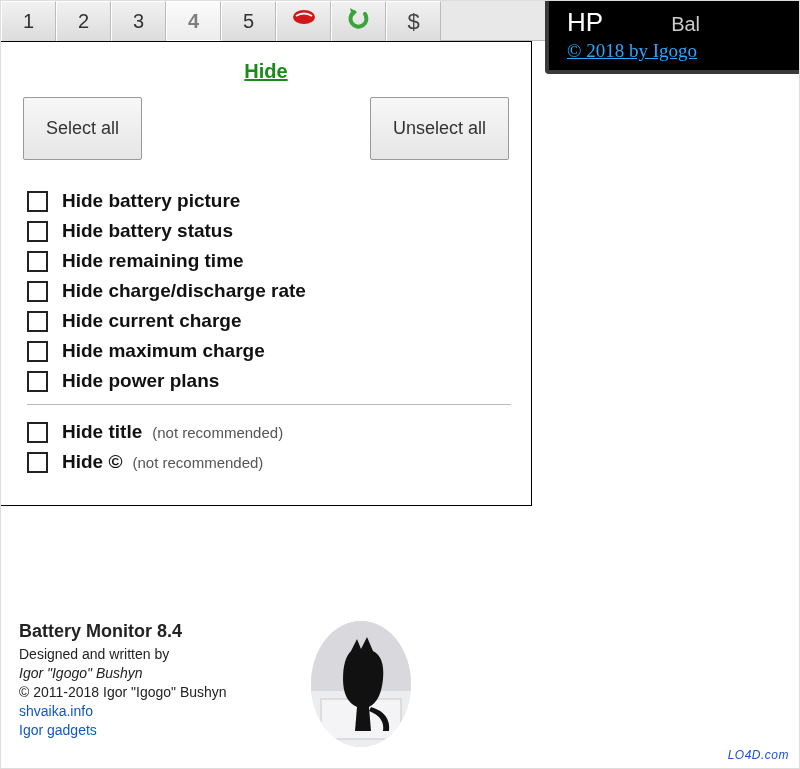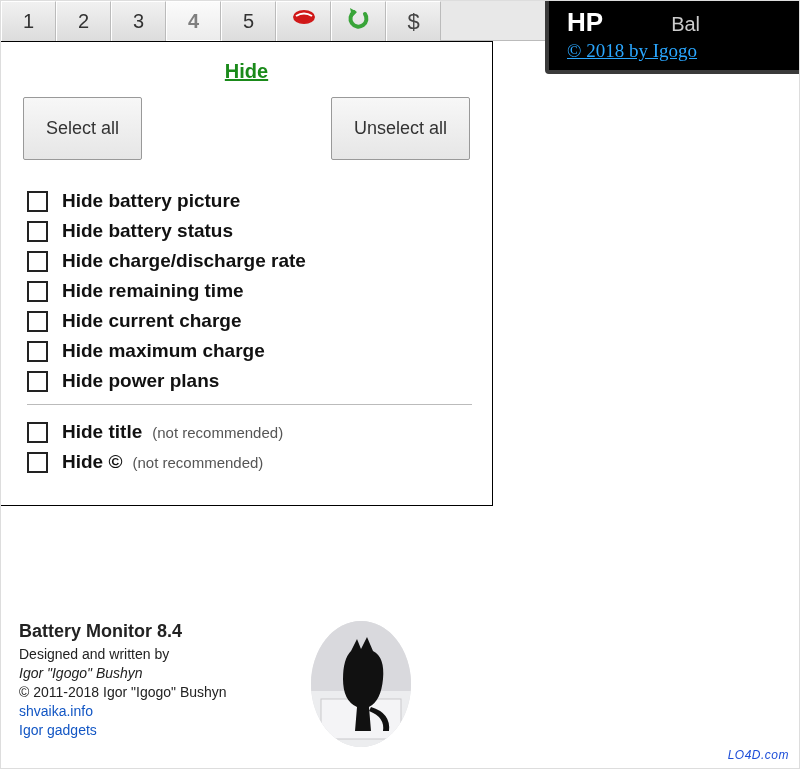--- a/index.html
+++ b/index.html
@@ -43,21 +43,21 @@
     color: #7f7f7f;
     font-weight: bold;
     border-bottom: 1px solid #fff;
   }
 
   
   .panel {
     position: absolute;
     left: 0;
     top: 40px;
-    width: 492px;
+    width: 531px;
     border: 1px solid #000;
     border-left: none;
     background: #fff;
     padding: 18px 20px 24px 20px;
   }
   .panel-title {
     text-align: center;
     font-weight: bold;
     font-size: 20px;
     color: #1a8a1a;
@@ -144,21 +144,21 @@
     top: -6px;
     right: -6px;
     width: 260px;
     background: #000;
     border: 4px solid #3a3a3a;
     border-radius: 4px;
     padding: 8px 14px 8px 18px;
     color: #fff;
   }
   .hp-row1 { display: flex; align-items: baseline; gap: 68px; }
-  .hp-hp { font-weight: bold; font-size: 26px; color: #fff; }
+  .hp-hp { font-weight: normal; font-size: 26px; color: #fff; }
   .hp-bal { font-size: 20px; color: #ccc; }
   .hp-copy { color: #2aa7ff; font-size: 19px; text-decoration: underline; margin-top: 2px; display: inline-block; font-family: Liberation Serif, serif; }
 
   
   .wm {
     position: absolute;
     right: 10px;
     bottom: 6px;
     font-size: 12px;
     font-style: italic;
@@ -208,25 +208,25 @@
     <div class="check-row">
       <span class="cb"></span>
       <span class="check-label">Hide battery picture</span>
     </div>
     <div class="check-row">
       <span class="cb"></span>
       <span class="check-label">Hide battery status</span>
     </div>
     <div class="check-row">
       <span class="cb"></span>
+      <span class="check-label">Hide remaining time</span>
+    </div>
+    <div class="check-row">
+      <span class="cb"></span>
       <span class="check-label">Hide charge/discharge rate</span>
-    </div>
-    <div class="check-row">
-      <span class="cb"></span>
-      <span class="check-label">Hide remaining time</span>
     </div>
     <div class="check-row">
       <span class="cb"></span>
       <span class="check-label">Hide current charge</span>
     </div>
     <div class="check-row">
       <span class="cb"></span>
       <span class="check-label">Hide maximum charge</span>
     </div>
     <div class="check-row">

